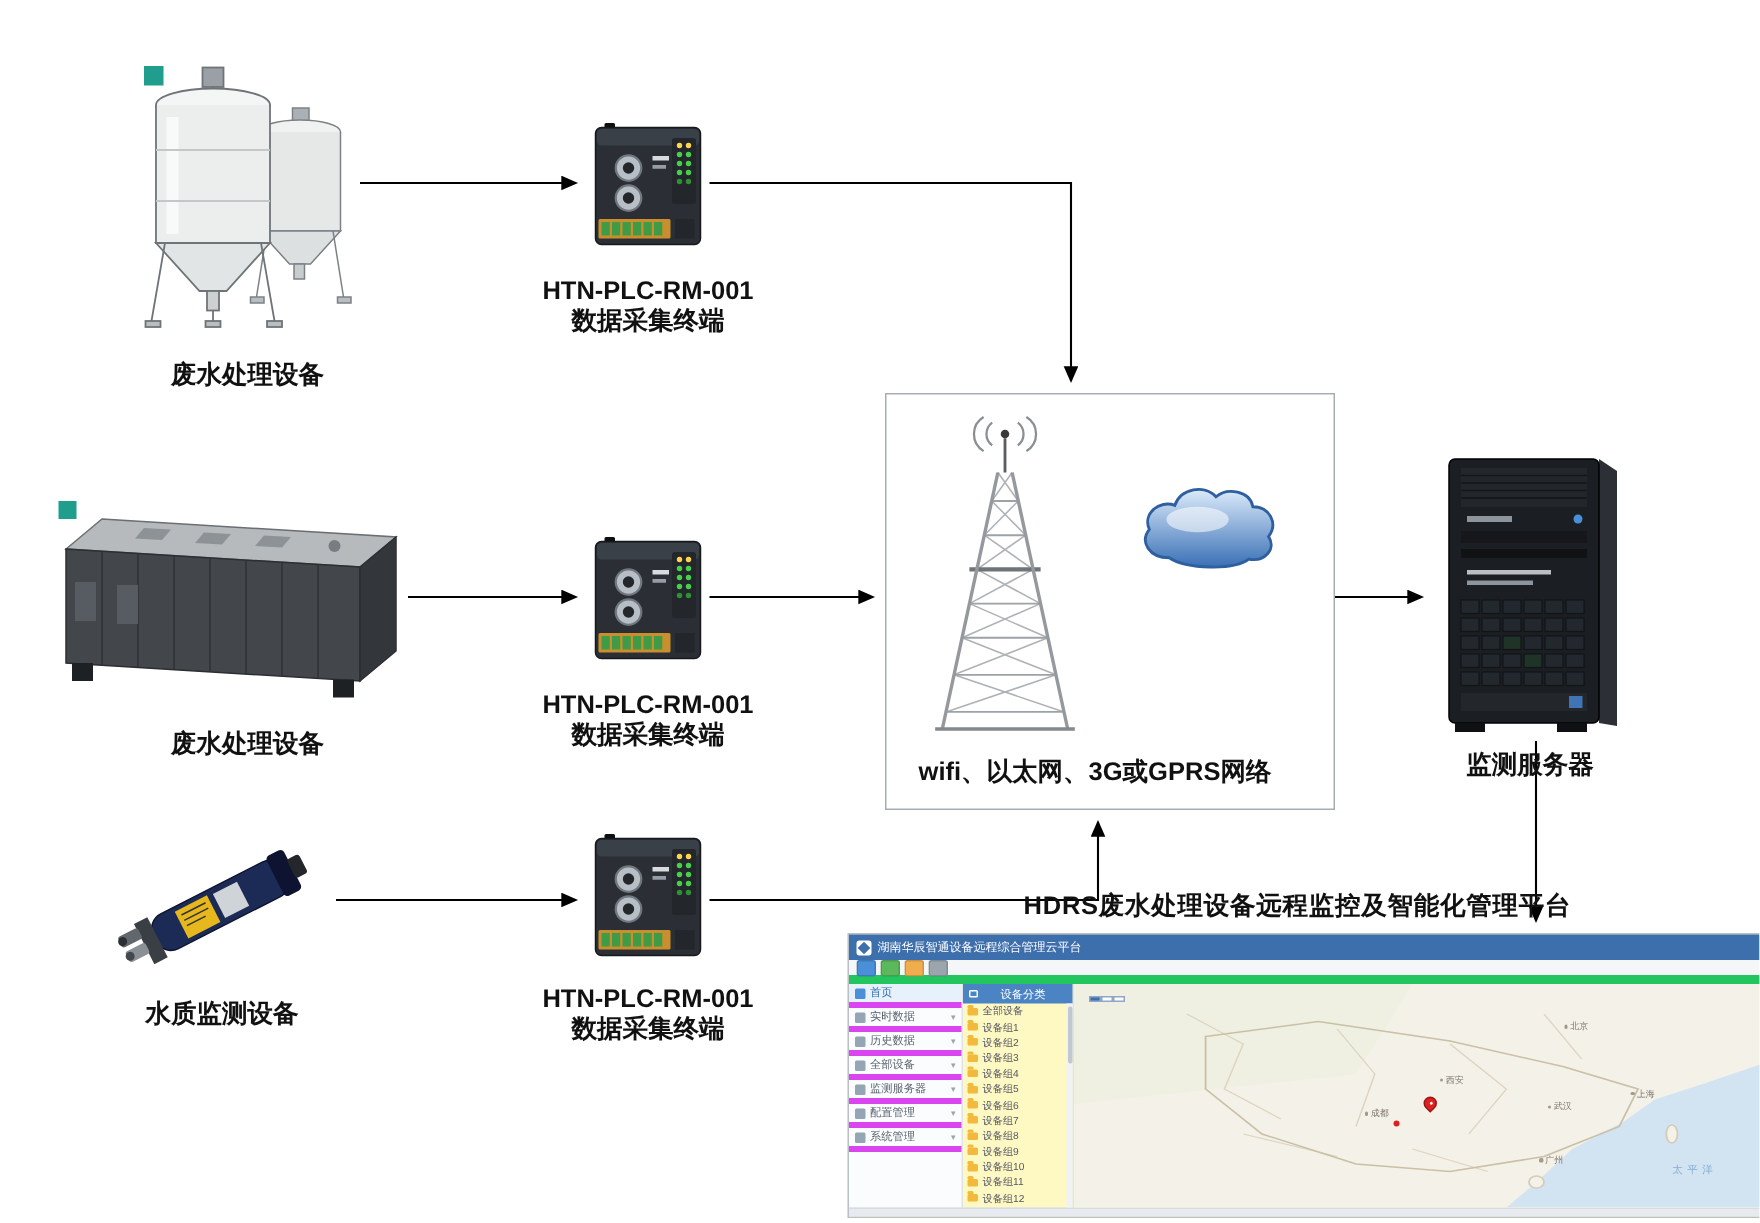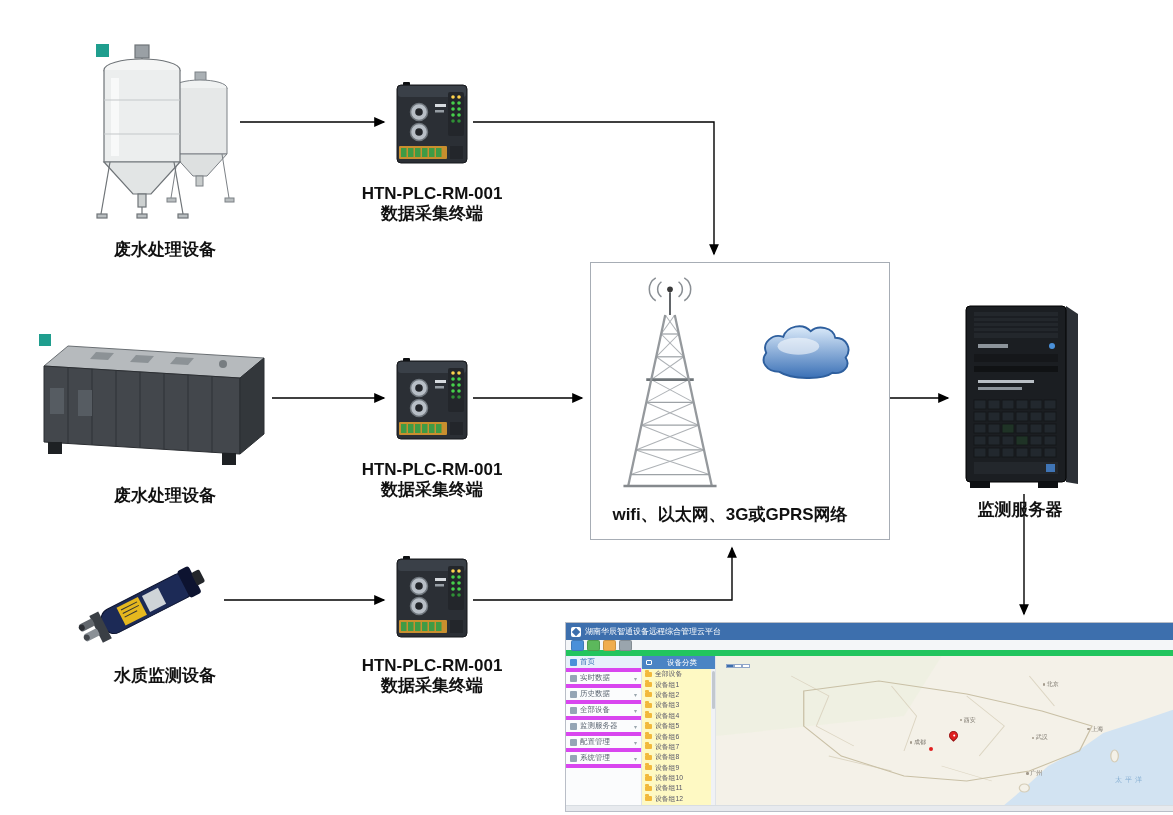--- a/index.html
+++ b/index.html
@@ -214,21 +214,21 @@
       <line x1="49" y1="57" x2="67" y2="57" stroke="#333" stroke-width="1"></line>
       <line x1="49" y1="61" x2="63" y2="61" stroke="#333" stroke-width="1"></line>
       <rect x="74" y="50" width="18" height="18" fill="#cfd4d8"></rect>
       <rect x="18" y="44" width="10" height="30" fill="#3a3f45"></rect>
       <rect x="4" y="47" width="15" height="8" rx="2" fill="#62676d"></rect>
       <rect x="4" y="58" width="15" height="8" rx="2" fill="#8a9096"></rect>
       <circle cx="6" cy="51" r="3" fill="#2b2e33"></circle>
       <circle cx="6" cy="62" r="3" fill="#44484e"></circle>
     </g>
   </svg>
-  <div class="lbl" style="left:95px;top:666px;width:140px">水质监测设备</div>
+  <div class="lbl" style="left:78px;top:666px;width:140px">水质监测设备</div>
 
   <svg class="abs" style="left:393px;top:82px;z-index:2" width="78" height="84">
       <use href="#plc-sym"></use>
     </svg>
   <div class="lbl" style="left:348px;top:184px;width:168px">
     <div>HTN-PLC-RM-001</div>
     <div>数据采集终端</div>
   </div>
 
   <svg class="abs" style="left:393px;top:358px;z-index:2" width="78" height="84">
@@ -350,20 +350,21 @@
         <rect x="72" y="148" width="12" height="9"></rect>
         <rect x="86" y="148" width="12" height="9"></rect>
     </g>
     <rect x="16" y="162" width="84" height="12" fill="#23272c"></rect>
     <rect x="88" y="164" width="9" height="8" fill="#3f74b5"></rect>
     <rect x="12" y="182" width="20" height="6" fill="#0e1013"></rect>
     <rect x="80" y="182" width="20" height="6" fill="#0e1013"></rect>
   </svg>
   <div class="lbl" style="left:955px;top:500px;width:130px">监测服务器</div>
 
+  <div class="lbl big" style="left:560px;top:594px;width:610px">HDRS废水处理设备远程监控及智能化管理平台</div>
 
   <div class="app">
     <div class="app-header">
       <span class="logo"></span>
       <span class="app-title">湖南华辰智通设备远程综合管理云平台</span>
       <span class="hspacer"></span>
       <span class="alarm"></span>
       <span class="usermenu">
         <span>管理员</span>
         <span>▾</span>

